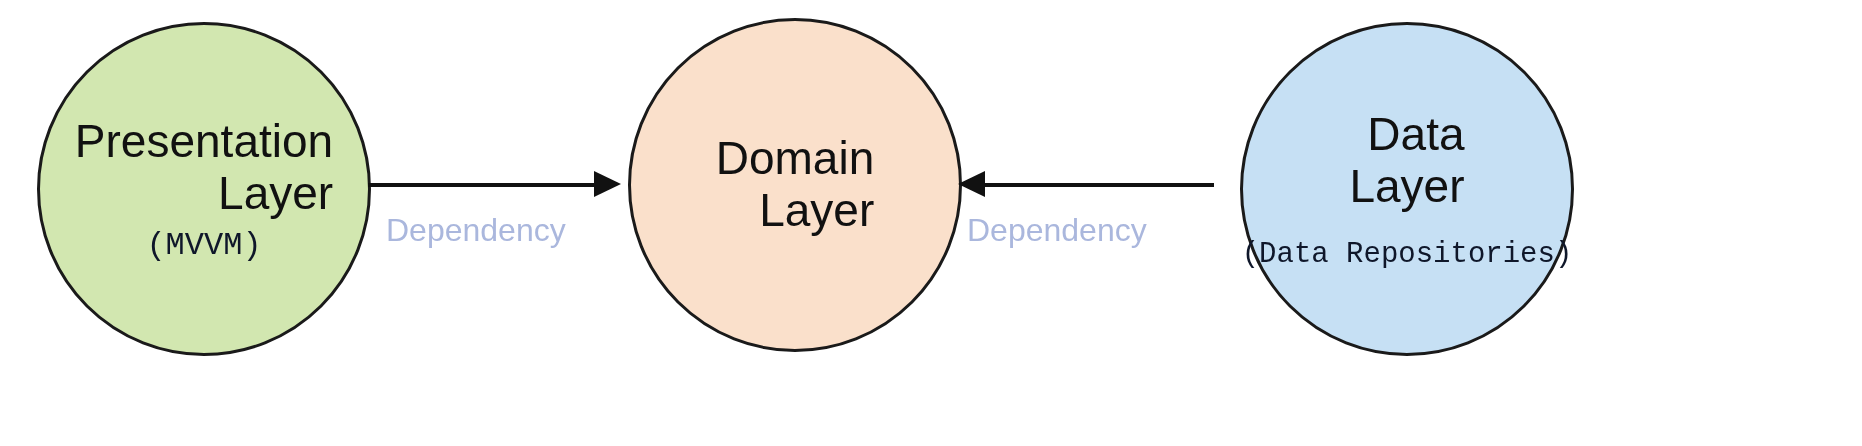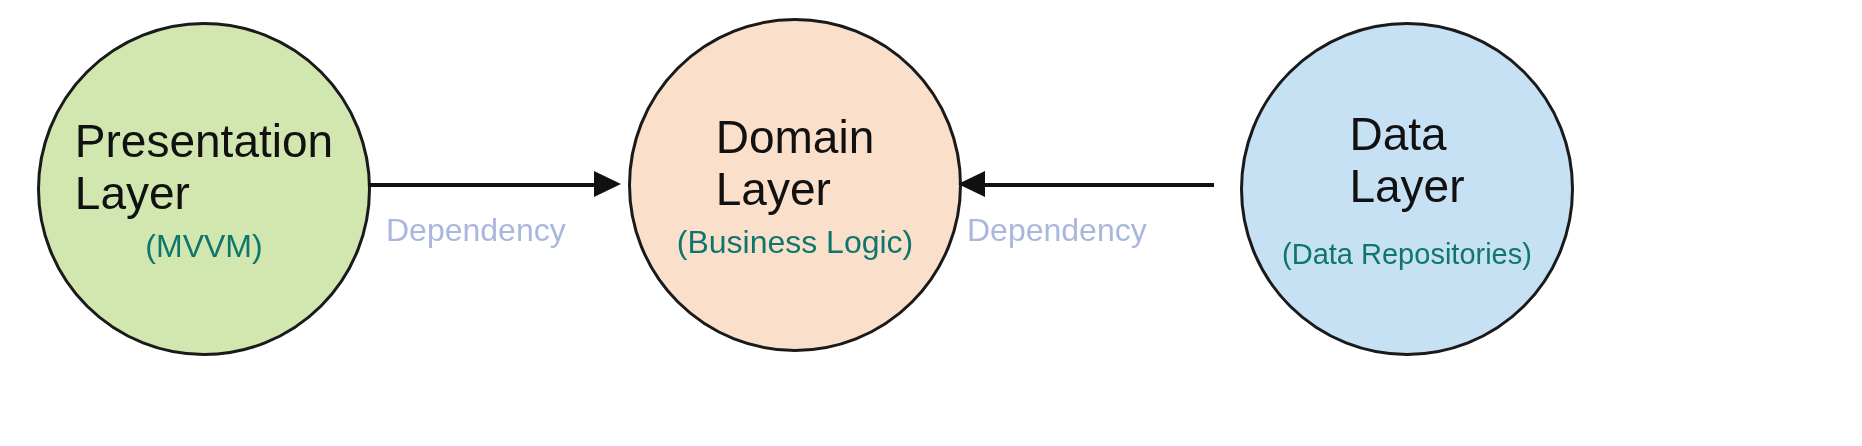--- a/index.html
+++ b/index.html
@@ -19,36 +19,37 @@
   }
   .node {
     position: absolute;
     border-radius: 50%;
     border: 3px solid #1a1a1a;
     box-sizing: border-box;
     display: flex;
     flex-direction: column;
     align-items: center;
     justify-content: center;
-    text-align: left;
+    text-align: right;
     line-height: 1.0;
   }
   .node .title {
     font-size: 46px;
     color: #111111;
     letter-spacing: 0px;
     line-height: 1.12;
     white-space: pre-line;
     padding: 0 6px;
   }
   .node .subtitle {
     font-size: 32px;
-    color: #0f766e;
+    color: #0f172a;
     margin-top: 10px;
     white-space: nowrap;
+    font-family: Liberation Mono, monospace;
   }
 
   
   #node-presentation {
     left: 37px;
     top: 22px;
     width: 334px;
     height: 334px;
   }
   #node-domain {
@@ -127,21 +128,20 @@
 
   <div class="node" id="node-presentation" style="background:#d2e7b0;">
     <div class="title">Presentation
 Layer</div>
     <div class="subtitle">(MVVM)</div>
   </div>
 
   <div class="node" id="node-domain" style="background:#fae0cb;">
     <div class="title">Domain
 Layer</div>
-    <div class="subtitle">(Business Logic)</div>
   </div>
 
   <div class="node" id="node-data" style="background:#c6e0f4;">
     <div class="title">Data
 Layer</div>
     <div class="subtitle">(Data Repositories)</div>
   </div>
 
   <div class="edge" id="edge-left-line"></div>
   <div class="arrowhead" id="arrowhead-to-domain-left"></div>

